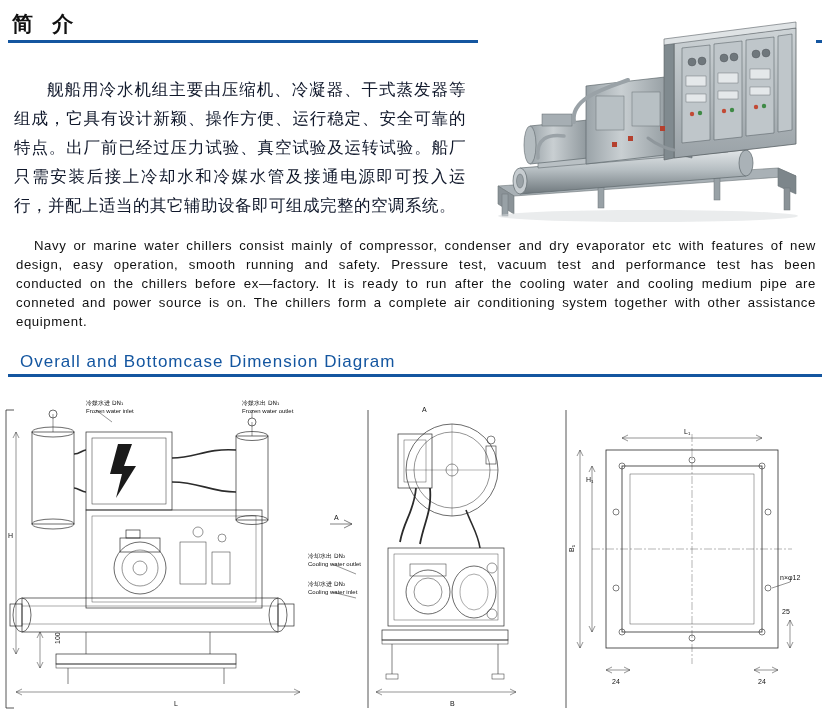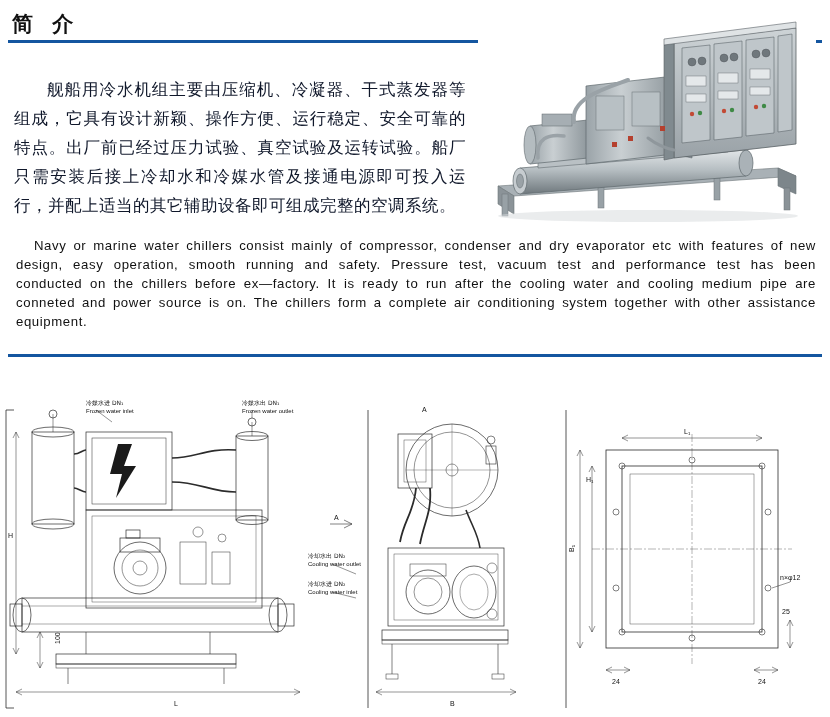--- a/index.html
+++ b/index.html
@@ -226,20 +226,21 @@
     <rect x="134" y="124" width="5" height="5" fill="#b5402e"></rect>
     <rect x="182" y="108" width="5" height="5" fill="#b5402e"></rect>
 
     <ellipse cx="170" cy="198" rx="150" ry="6" fill="#d8dcde" opacity="0.55"></ellipse>
   </svg>
 </div>
 
 <p id="intro-en">Navy or marine water chillers consist mainly of compressor, condenser and dry evaporator etc with features of new design, easy operation, smooth running and safety. Pressure test, vacuum test and performance test has been conducted on the chillers  before ex—factory. It is ready to run after the cooling water and cooling medium pipe are conneted and power source is on. The chillers form a complete air conditioning system together with other assistance equipment.</p>
 
 <div id="diagram-header" class="section-bar">
+  <span class="en">Overall and Bottomcase Dimension Diagram</span>
 </div>
 
 <div id="diagram-area">
   <svg width="830" height="325" viewBox="0 0 830 325">
     <rect x="0" y="0" width="830" height="325" fill="#ffffff"></rect>
 
     <g stroke="#2b2b2b" fill="none" stroke-width="0.7">
 
       <g>
 

